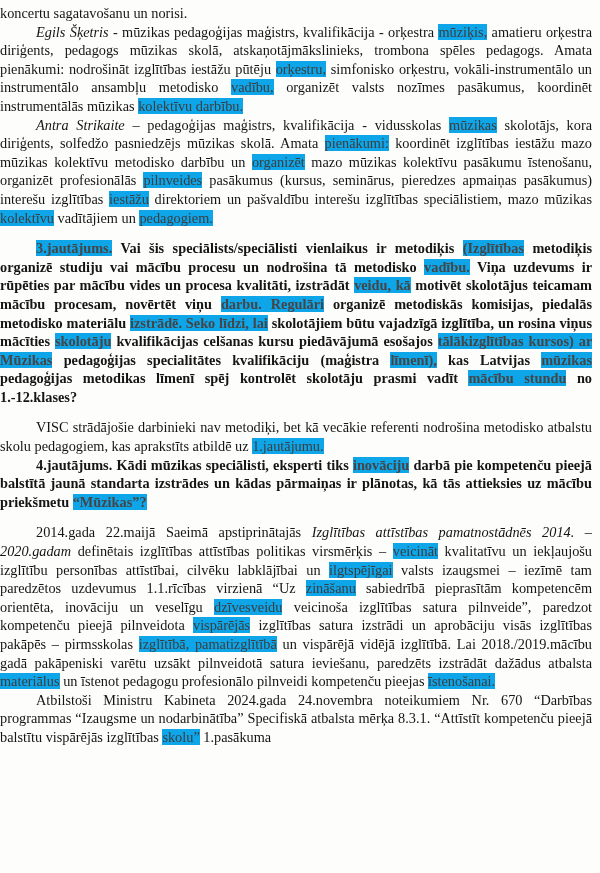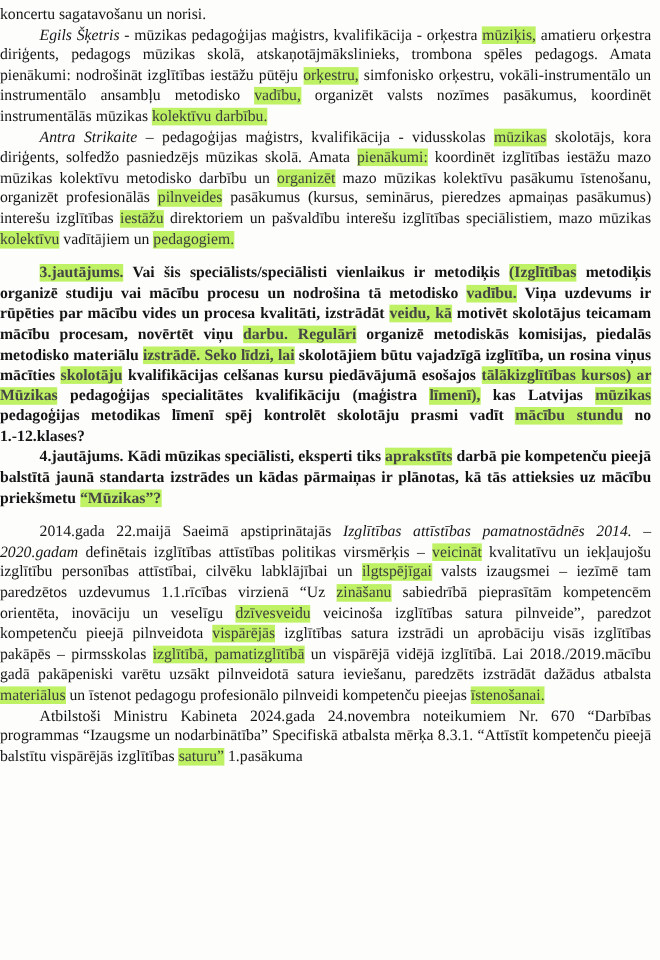--- a/index.html
+++ b/index.html
@@ -22,33 +22,34 @@
   .doc p {
     margin: 0;
     text-align: justify;
   }
   .doc p.indent { text-indent: 36px; }
   .doc p.bold { font-weight: 700; }
   .doc p.gap { margin-top: 12px; }
   .seg-normal { }
   .seg-italic { font-style: italic; }
   .seg-highlight {
-    background: #bef264;
+    background: #0ea5e9;
     color: #3d3d3d;
   }
   .doc p.bold .seg-highlight {
     color: #454545;
   }
 </style>
 </head>
 <body>
 
 <div class="page">
   <div class="doc" id="doc-body">
       <p class=""><span class="seg-normal">koncertu sagatavošanu un norisi.</span></p>
       <p class="indent"><span class="seg-italic">Egils Šķetris</span><span class="seg-normal"> - mūzikas pedagoģijas maģistrs, kvalifikācija - orķestra </span><span class="seg-highlight">mūziķis,</span><span class="seg-normal"> amatieru orķestra diriģents, pedagogs mūzikas skolā, atskaņotājmākslinieks, trombona spēles pedagogs. Amata pienākumi: nodrošināt izglītības iestāžu pūtēju </span><span class="seg-highlight">orķestru,</span><span class="seg-normal"> simfonisko orķestru, vokāli-instrumentālo un instrumentālo ansambļu metodisko </span><span class="seg-highlight">vadību,</span><span class="seg-normal"> organizēt valsts nozīmes pasākumus, koordinēt instrumentālās mūzikas </span><span class="seg-highlight">kolektīvu darbību.</span></p>
       <p class="indent"><span class="seg-italic">Antra Strikaite</span><span class="seg-normal"> – pedagoģijas maģistrs, kvalifikācija - vidusskolas </span><span class="seg-highlight">mūzikas</span><span class="seg-normal"> skolotājs, kora diriģents, solfedžo pasniedzējs mūzikas skolā. Amata </span><span class="seg-highlight">pienākumi:</span><span class="seg-normal"> koordinēt izglītības iestāžu mazo mūzikas kolektīvu metodisko darbību un </span><span class="seg-highlight">organizēt</span><span class="seg-normal"> mazo mūzikas kolektīvu pasākumu īstenošanu, organizēt profesionālās </span><span class="seg-highlight">pilnveides</span><span class="seg-normal"> pasākumus (kursus, seminārus, pieredzes apmaiņas pasākumus) interešu izglītības </span><span class="seg-highlight">iestāžu</span><span class="seg-normal"> direktoriem un pašvaldību interešu izglītības speciālistiem, mazo mūzikas </span><span class="seg-highlight">kolektīvu</span><span class="seg-normal"> vadītājiem un </span><span class="seg-highlight">pedagogiem.</span></p>
       <p class="indent bold gap"><span class="seg-highlight">3.jautājums.</span><span class="seg-normal"> Vai šis speciālists/speciālisti vienlaikus ir metodiķis </span><span class="seg-highlight">(Izglītības</span><span class="seg-normal"> metodiķis organizē studiju vai mācību procesu un nodrošina tā metodisko </span><span class="seg-highlight">vadību.</span><span class="seg-normal"> Viņa uzdevums ir rūpēties par mācību vides un procesa kvalitāti, izstrādāt </span><span class="seg-highlight">veidu, kā</span><span class="seg-normal"> motivēt skolotājus teicamam mācību procesam, novērtēt viņu </span><span class="seg-highlight">darbu. Regulāri</span><span class="seg-normal"> organizē metodiskās komisijas, piedalās metodisko materiālu </span><span class="seg-highlight">izstrādē. Seko līdzi, lai</span><span class="seg-normal"> skolotājiem būtu vajadzīgā izglītība, un rosina viņus mācīties </span><span class="seg-highlight">skolotāju</span><span class="seg-normal"> kvalifikācijas celšanas kursu piedāvājumā esošajos </span><span class="seg-highlight">tālākizglītības kursos) ar</span><span class="seg-normal"> </span><span class="seg-highlight">Mūzikas</span><span class="seg-normal"> pedagoģijas specialitātes kvalifikāciju (maģistra </span><span class="seg-highlight">līmenī),</span><span class="seg-normal"> kas Latvijas </span><span class="seg-highlight">mūzikas</span><span class="seg-normal"> pedagoģijas metodikas līmenī spēj kontrolēt skolotāju prasmi vadīt </span><span class="seg-highlight">mācību stundu</span><span class="seg-normal"> no 1.-12.klases?</span></p>
-      <p class="indent bold"><span class="seg-normal">4.jautājums. Kādi mūzikas speciālisti, eksperti tiks </span><span class="seg-highlight">aprakstīts</span><span class="seg-normal"> darbā pie kompetenču pieejā balstītā jaunā standarta izstrādes un kādas pārmaiņas ir plānotas, kā tās attieksies uz mācību priekšmetu </span><span class="seg-highlight">“Mūzikas”?</span></p>
+      <p class="indent gap"><span class="seg-normal">VISC strādājošie darbinieki nav metodiķi, bet kā vecākie referenti nodrošina metodisko atbalstu skolu pedagogiem, kas aprakstīts atbildē uz </span><span class="seg-highlight">1.jautājumu.</span></p>
+      <p class="indent bold"><span class="seg-normal">4.jautājums. Kādi mūzikas speciālisti, eksperti tiks </span><span class="seg-highlight">inovāciju</span><span class="seg-normal"> darbā pie kompetenču pieejā balstītā jaunā standarta izstrādes un kādas pārmaiņas ir plānotas, kā tās attieksies uz mācību priekšmetu </span><span class="seg-highlight">“Mūzikas”?</span></p>
       <p class="indent gap"><span class="seg-normal">2014.gada 22.maijā Saeimā apstiprinātajās </span><span class="seg-italic">Izglītības attīstības pamatnostādnēs 2014. – 2020.gadam</span><span class="seg-normal"> definētais izglītības attīstības politikas virsmērķis – </span><span class="seg-highlight">veicināt</span><span class="seg-normal"> kvalitatīvu un iekļaujošu izglītību personības attīstībai, cilvēku labklājībai un </span><span class="seg-highlight">ilgtspējīgai</span><span class="seg-normal"> valsts izaugsmei – iezīmē tam paredzētos uzdevumus 1.1.rīcības virzienā “Uz </span><span class="seg-highlight">zināšanu</span><span class="seg-normal"> sabiedrībā pieprasītām kompetencēm orientēta, inovāciju un veselīgu </span><span class="seg-highlight">dzīvesveidu</span><span class="seg-normal"> veicinoša izglītības satura pilnveide”, paredzot kompetenču pieejā pilnveidota </span><span class="seg-highlight">vispārējās</span><span class="seg-normal"> izglītības satura izstrādi un aprobāciju visās izglītības pakāpēs – pirmsskolas </span><span class="seg-highlight">izglītībā, pamatizglītībā</span><span class="seg-normal"> un vispārējā vidējā izglītībā. Lai 2018./2019.mācību gadā pakāpeniski varētu uzsākt pilnveidotā satura ieviešanu, paredzēts izstrādāt dažādus atbalsta </span><span class="seg-highlight">materiālus</span><span class="seg-normal"> un īstenot pedagogu profesionālo pilnveidi kompetenču pieejas </span><span class="seg-highlight">īstenošanai.</span></p>
-      <p class="indent"><span class="seg-normal">Atbilstoši Ministru Kabineta 2024.gada 24.novembra noteikumiem Nr. 670 “Darbības programmas “Izaugsme un nodarbinātība” Specifiskā atbalsta mērķa 8.3.1. “Attīstīt kompetenču pieejā balstītu vispārējās izglītības </span><span class="seg-highlight">saturu”</span><span class="seg-normal"> 1.pasākuma</span></p>
+      <p class="indent"><span class="seg-normal">Atbilstoši Ministru Kabineta 2024.gada 24.novembra noteikumiem Nr. 670 “Darbības programmas “Izaugsme un nodarbinātība” Specifiskā atbalsta mērķa 8.3.1. “Attīstīt kompetenču pieejā balstītu vispārējās izglītības </span><span class="seg-highlight">skolu”</span><span class="seg-normal"> 1.pasākuma</span></p>
     </div>
 </div>
 
 </body></html>

